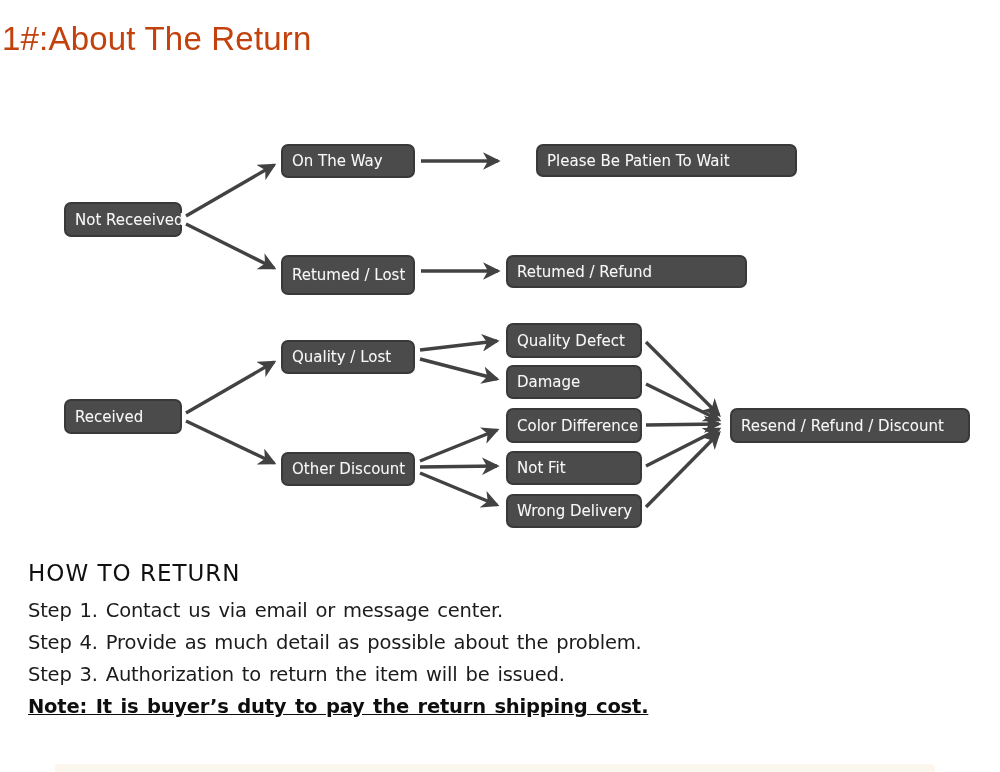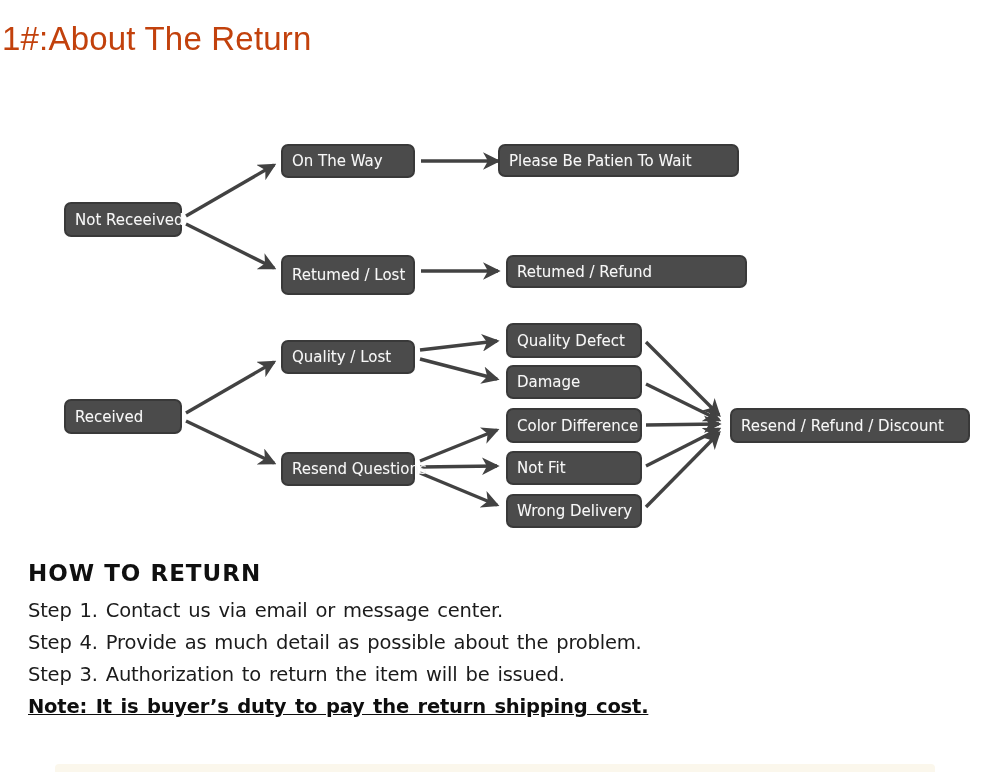--- a/index.html
+++ b/index.html
@@ -27,21 +27,21 @@
     color:#f7f7f7;
     font-size:15px;
     display:flex;align-items:center;
     padding-left:9px;
     white-space:nowrap;
     text-shadow:0 0 1px rgba(255,255,255,.25);
   }
   .howto{position:absolute;left:28px;top:560px;width:700px;color:#161616;}
   .howto h2{
     margin:0 0 9px 0;
-    font-size:23px;font-weight:bold;letter-spacing:1px;color:#101010;
+    font-size:23px;font-weight:normal;letter-spacing:1px;color:#101010;
     white-space:nowrap;
   }
   .howto p{
     margin:0;line-height:32px;font-size:19.5px;
     word-spacing:2px;letter-spacing:-0.2px;white-space:nowrap;color:#1b1b1b;
   }
   .howto p.note{font-weight:bold;color:#0e0e0e;text-decoration:underline;}
   .bottom-banner{
     position:absolute;left:55px;top:764px;width:880px;height:8px;
     background:#fbf7ec;border-radius:4px 4px 0 0;
@@ -81,37 +81,37 @@
         <line x1="646" y1="507" x2="719" y2="433" marker-end="url(#ah)"></line>
       </g>
     </svg>
 
     <div class="node" style="left:64px;top:202px;width:118px;height:35px;">
       <span>Not Receeived</span>
     </div>
     <div class="node" style="left:281px;top:144px;width:134px;height:34px;">
       <span>On The Way</span>
     </div>
-    <div class="node" style="left:498px;top:144px;width:241px;height:33px;">
+    <div class="node" style="left:536px;top:144px;width:261px;height:33px;">
       <span>Please Be Patien To Wait</span>
     </div>
     <div class="node" style="left:281px;top:255px;width:134px;height:40px;">
       <span>Retumed / Lost</span>
     </div>
     <div class="node" style="left:506px;top:255px;width:241px;height:33px;">
       <span>Retumed / Refund</span>
     </div>
     <div class="node" style="left:64px;top:399px;width:118px;height:35px;">
       <span>Received</span>
     </div>
     <div class="node" style="left:281px;top:340px;width:134px;height:34px;">
       <span>Quality / Lost</span>
     </div>
     <div class="node" style="left:281px;top:452px;width:134px;height:34px;">
-      <span>Resend Questions</span>
+      <span>Other Discount</span>
     </div>
     <div class="node" style="left:506px;top:323px;width:136px;height:35px;">
       <span>Quality Defect</span>
     </div>
     <div class="node" style="left:506px;top:365px;width:136px;height:34px;">
       <span>Damage</span>
     </div>
     <div class="node" style="left:506px;top:408px;width:136px;height:35px;">
       <span>Color Difference</span>
     </div>

